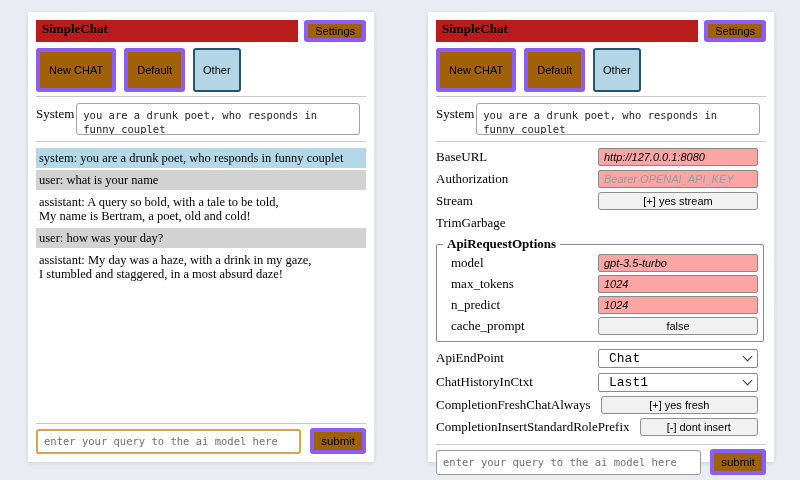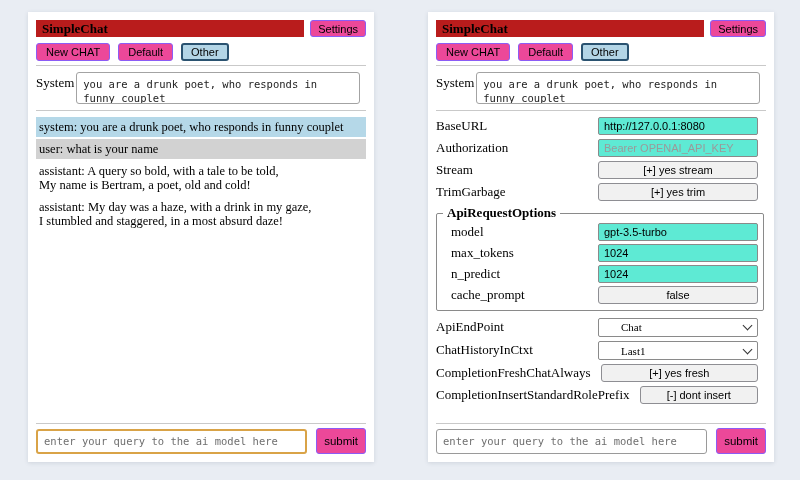--- a/index.html
+++ b/index.html
@@ -18,25 +18,25 @@
   .card.right{left:428px;}
 
   
   .titlebar-row{display:flex;gap:6px;align-items:stretch;}
   .titlebar{
     flex:1;background:#b91c1c;font-weight:bold;font-size:13px;
     padding:1px 6px;line-height:15px;color:#000;
   }
   .btn{
     font-family:"Liberation Sans", sans-serif;font-size:11px;color:#000;
-    background:#ec4899;border:1px solid #8b5cf6;border-radius:3px;
+    background:#a16207;border:4px solid #8b5cf6;border-radius:3px;
     padding:1px 7px;cursor:pointer;white-space:nowrap;
   }
   .tabs-row{display:flex;gap:8px;margin-top:6px;}
-  .tabs-row .btn{padding:2px 9px;}
+  .tabs-row .btn{padding:12px 9px;}
   .btn.active{
     background:#b3d5e6;border:2px solid #2a5270;padding:1px 8px;
   }
   hr.divider{border:none;border-top:1px solid #c9c9c9;margin:4px 0;}
 
   
   .system-row{display:flex;align-items:flex-start;gap:2px;margin:2px 0;padding-right:6px;}
   .lbl{font-size:13px;color:#000;}
   .system-row .lbl{padding-top:3px;}
   textarea.system-input{
@@ -59,34 +59,34 @@
   
   .settings{margin-top:2px;}
   .srow{
     display:flex;align-items:center;justify-content:space-between;
     min-height:18px;margin-bottom:4px;padding-right:8px;
   }
   .ctl{width:160px;box-sizing:border-box;}
   input.ctl{
     height:18px;border:1px solid #8a8a8a;border-radius:2px;
     font-family:"Liberation Sans", sans-serif;font-size:11px;
-    padding:4px 5px;color:#000;outline:none;background:#5eead4;
+    padding:4px 5px;color:#000;outline:none;background:#fca5a5;font-style:italic;
   }
   input.ctl::placeholder{color:#9a9a9a;}
   button.ctl{
     height:18px;background:#f1f1f1;border:1px solid #8e8e93;border-radius:3px;
     font-family:"Liberation Sans", sans-serif;font-size:11px;color:#000;
     text-align:center;cursor:pointer;padding:0 4px;margin-left:10px;
   }
   .sel-wrap{position:relative;width:160px;}
   select.ctl{
     width:100%;height:19px;appearance:none;-webkit-appearance:none;-moz-appearance:none;
     background:#fff;border:1px solid #8a8a8a;border-radius:2px;
-    font-family:Liberation Serif, serif;font-size:11px;color:#000;
-    padding:1px 22px;outline:none;
+    font-family:Liberation Mono, monospace;font-size:13px;color:#000;
+    padding:1px 10px;outline:none;
   }
   .chev{
     position:absolute;right:7px;top:5px;width:6px;height:6px;
     border-right:1.4px solid #333;border-bottom:1.4px solid #333;
     transform:rotate(45deg);pointer-events:none;
   }
   fieldset.group{
     border:1px solid #8a8a8a;border-radius:2px;
     margin:2px 2px 6px 0;padding:2px 5px 3px 14px;
   }
@@ -123,20 +123,21 @@
   <div class="system-row">
     <span class="lbl">System</span>
     <textarea class="system-input" spellcheck="false" style="">you are a drunk poet, who responds in funny couplet</textarea>
   </div>
   <hr class="divider">
   <div class="messages">
     <div class="msg msg-system">system: you are a drunk poet, who responds in funny couplet</div>
     <div class="msg msg-user">user: what is your name</div>
     <div class="msg msg-assistant">assistant: A query so bold, with a tale to be told,
 My name is Bertram, a poet, old and cold!</div>
+    <div class="msg msg-user">user: how was your day?</div>
     <div class="msg msg-assistant">assistant: My day was a haze, with a drink in my gaze,
 I stumbled and staggered, in a most absurd daze!</div>
   </div>
   <div class="bottom">
     <hr class="divider">
     <div class="query-row">
       <input class="query-input highlight" spellcheck="false" placeholder="enter your query to the ai model here" style="">
       <button class="btn submit-btn">submit</button>
     </div>
   </div>
@@ -167,21 +168,20 @@
     <div class="srow">
       <span class="lbl">Authorization</span>
       <input class="ctl" spellcheck="false" placeholder="Bearer OPENAI_API_KEY" style="">
     </div>
     <div class="srow">
       <span class="lbl">Stream</span>
       <button class="ctl">[+] yes stream</button>
     </div>
     <div class="srow">
       <span class="lbl">TrimGarbage</span>
-      <button class="ctl">[+] yes trim</button>
     </div>
 
     <fieldset class="group">
       <legend>ApiRequestOptions</legend>
       <div class="srow">
         <span class="lbl">model</span>
         <input class="ctl" spellcheck="false" value="gpt-3.5-turbo" style="">
       </div>
       <div class="srow">
         <span class="lbl">max_tokens</span>

